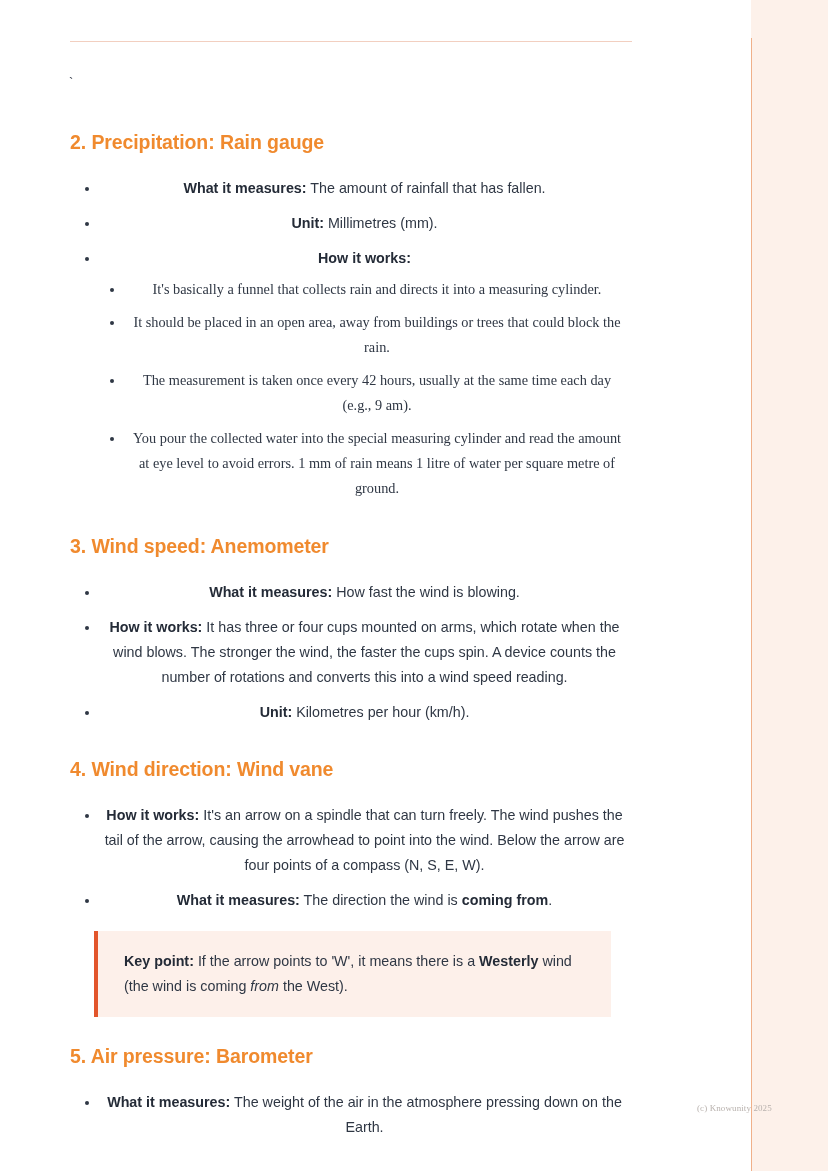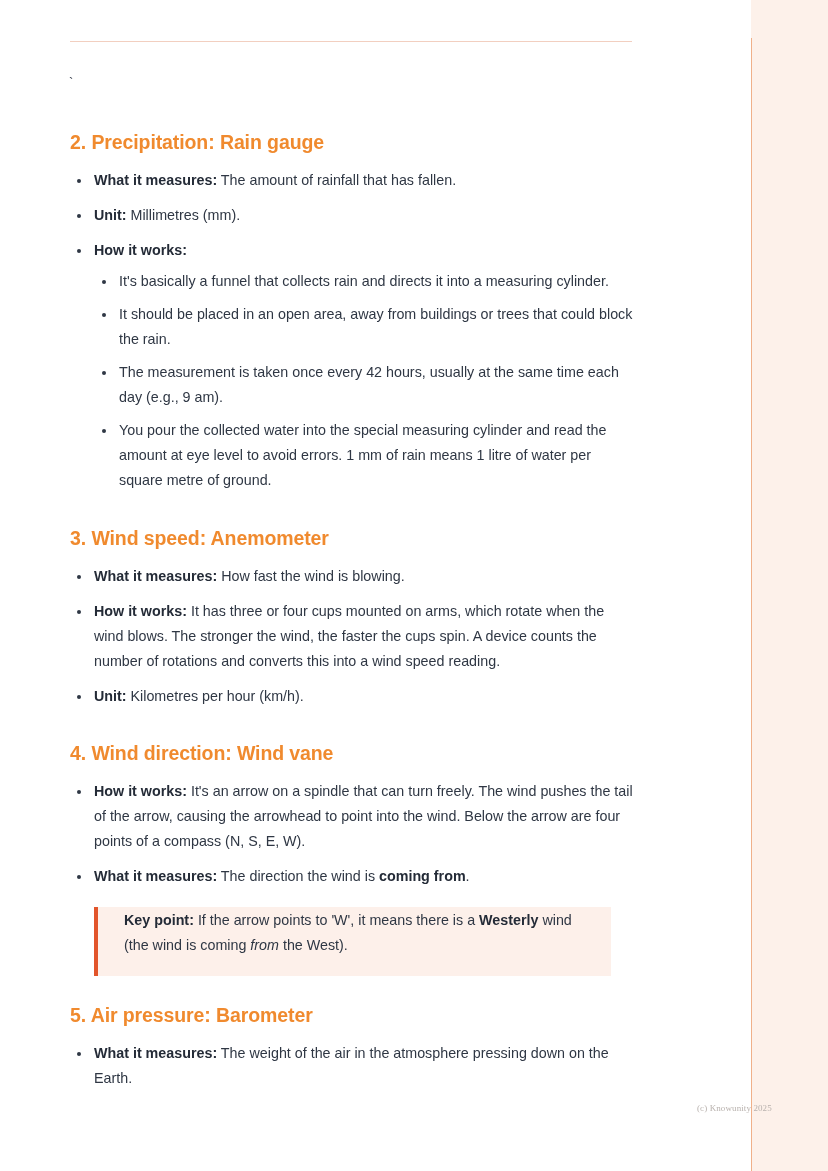--- a/index.html
+++ b/index.html
@@ -70,22 +70,23 @@
   h2.sec {
     font-size: 19.5px;
     font-weight: bold;
     color: #f08a2e;
     margin: 0;
     letter-spacing: -0.1px;
   }
 
   ul.l1 {
     list-style: none;
-    margin: 0;
+    margin: 8px;
     padding: 0;
+    text-align: center;
   }
   ul.l1 > li {
     position: relative;
     padding-left: 24px;
     font-size: 14.3px;
     line-height: 25px;
     color: #2f3744;
     margin-bottom: 10px;
   }
   ul.l1 > li:before {
@@ -96,20 +97,21 @@
     width: 4px;
     height: 4px;
     border-radius: 50%;
     background: #2f3744;
   }
 
   ul.l2 {
     list-style: none;
     margin: 6px 0 0 0;
     padding: 0;
+    font-family: Liberation Serif, serif;
   }
   ul.l2 > li {
     position: relative;
     padding-left: 25px;
     font-size: 14.3px;
     line-height: 25px;
     color: #2f3744;
     margin-bottom: 8px;
   }
   ul.l2 > li:before {
@@ -125,21 +127,21 @@
 
   b, strong { font-weight: bold; color: #242b37; }
   i, em { font-style: italic; }
 
   .callout {
     margin: 18px 0 0 24px;
     width: 517px;
     background: #fdf0ea;
     border-left: 4px solid #e2552b;
     box-sizing: border-box;
-    padding: 1px 22px 18px 26px;
+    padding: 18px 22px 18px 26px;
   }
   .callout p {
     margin: 0;
     font-size: 14.3px;
     line-height: 25px;
     color: #2f3744;
   }
 
   .footer-credit {
     position: absolute;

